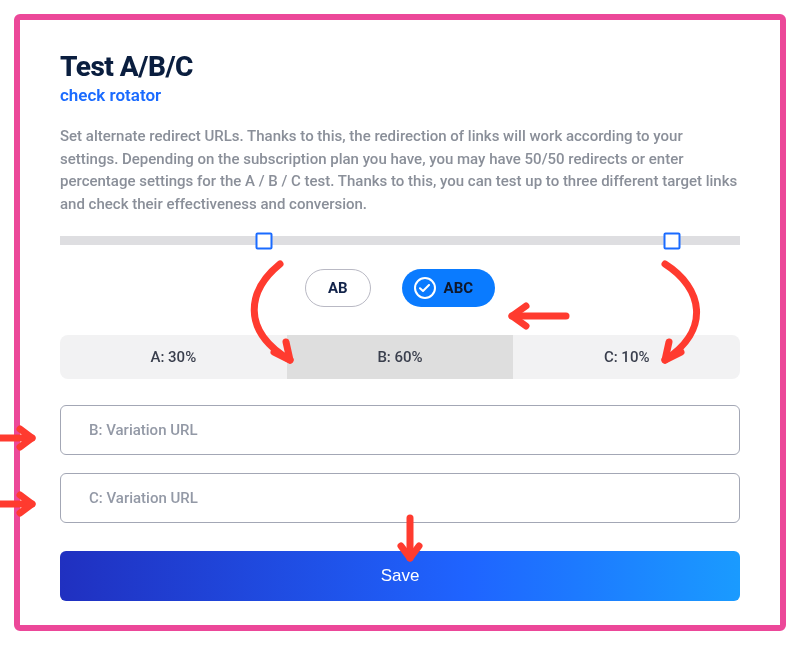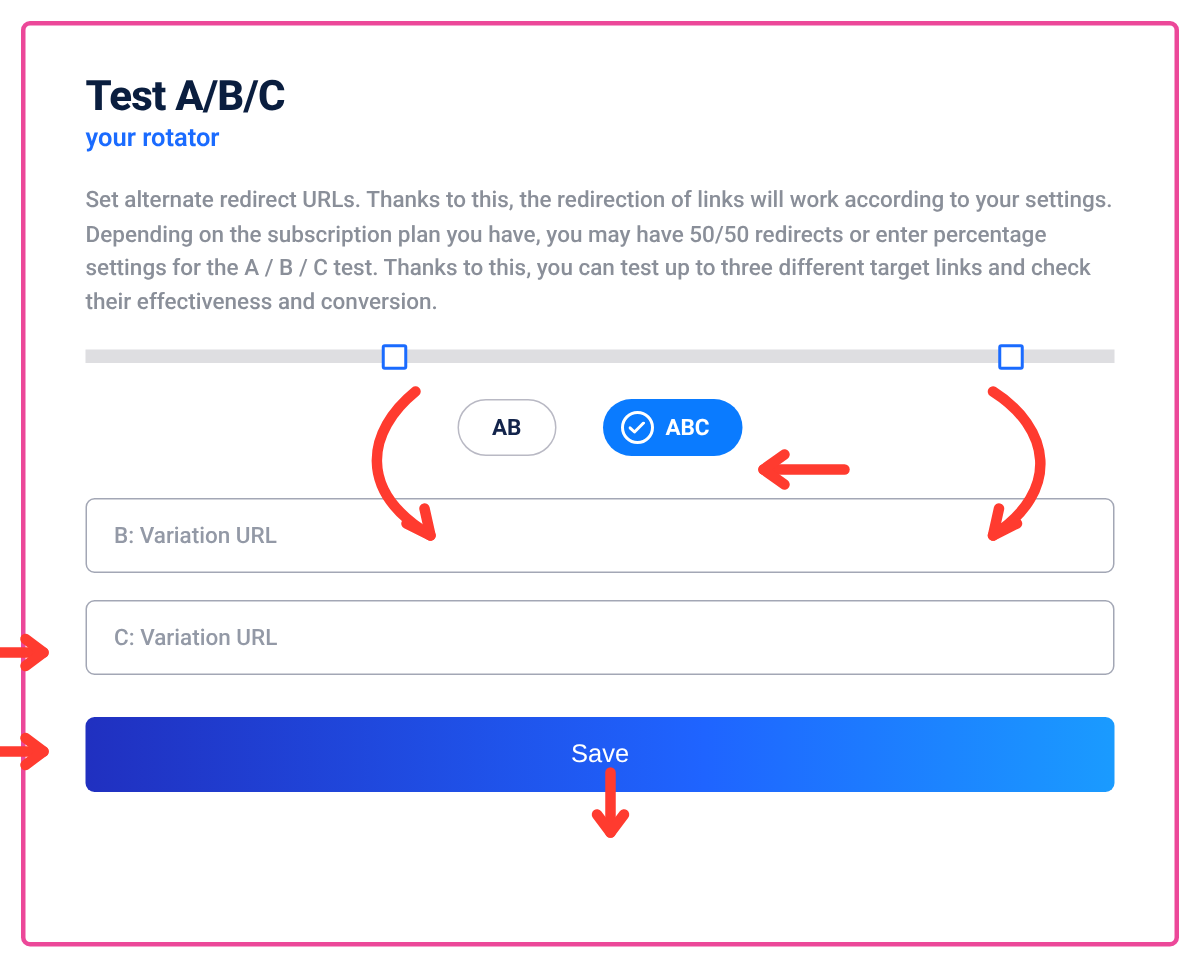--- a/index.html
+++ b/index.html
@@ -5,21 +5,21 @@
   * { box-sizing: border-box; margin: 0; padding: 0; }
   body {
     font-family: -apple-system, BlinkMacSystemFont, "Segoe UI", Roboto, Arial, sans-serif;
     background: #fff;
     width: 800px;
     height: 645px;
     position: relative;
   }
   .card {
     margin: 14px;
-    border: 3px solid #ec4899;
+    border: 6px solid #ec4899;
     border-radius: 6px;
     padding: 30px 40px 30px 40px;
     position: relative;
     height: calc(100% - 28px);
   }
   .title {
     font-size: 28px;
     font-weight: 800;
     color: #0a1e3f;
     letter-spacing: -0.5px;
@@ -76,21 +76,21 @@
     user-select: none;
   }
   .pill-ab {
     border: 1px solid #b9b9c4;
     color: #13244b;
     background: #fff;
   }
   .pill-abc {
     border: none;
     background: #0a7bff;
-    color: #ffffff;
+    color: #0f172a;
     padding-left: 12px;
   }
   .check-circ {
     width: 22px;
     height: 22px;
     border-radius: 50%;
     border: 2px solid #fff;
     display: flex;
     align-items: center;
     justify-content: center;
@@ -116,21 +116,21 @@
     font-weight: 500;
   }
   .dist-cell.mid {
     background: #dedede;
   }
   .input {
     width: 100%;
     height: 50px;
     border: 1px solid #a3a7b5;
     border-radius: 6px;
-    padding: 0 18px;
+    padding: 0 28px;
     font-size: 15px;
     color: #333;
     margin-bottom: 18px;
     outline: none;
     font-family: inherit;
   }
   .input::placeholder { color: #9399a6; font-weight: 500; }
   .save-btn {
     width: 100%;
     height: 50px;
@@ -147,21 +147,21 @@
     position: absolute;
     pointer-events: none;
   }
 </style>
 </head>
 <body>
 
 <div class="card">
 
   <h1 class="title">Test A/B/C</h1>
-  <div class="subtitle">your rotator</div>
+  <div class="subtitle">check rotator</div>
 
   <p class="desc">Set alternate redirect URLs. Thanks to this, the redirection of links will work according to your settings. Depending on the subscription plan you have, you may have 50/50 redirects or enter percentage settings for the A / B / C test. Thanks to this, you can test up to three different target links and check their effectiveness and conversion.</p>
 
   <div class="slider-track">
     <div class="slider-handle" style="left:30%"></div>
     <div class="slider-handle" style="left:90%"></div>
   </div>
 
   <div class="mode-row">
     <div class="pill pill-ab">
@@ -170,20 +170,25 @@
     <div class="pill pill-abc">
       <span class="check-circ">
         <svg width="11" height="9" viewBox="0 0 11 9">
             <path d="M1 4.2 L4 7 L10 1" stroke="#fff" stroke-width="2" fill="none" stroke-linecap="round" stroke-linejoin="round"></path>
           </svg>
       </span>
       <span>ABC</span>
     </div>
   </div>
 
+  <div class="dist-row">
+    <div class="dist-cell">A: 30%</div>
+    <div class="dist-cell mid">B: 60%</div>
+    <div class="dist-cell">C: 10%</div>
+  </div>
 
   <input class="input" type="text" placeholder="B: Variation URL" style="">
   <input class="input" type="text" placeholder="C: Variation URL" style="">
 
   <button class="save-btn">
     <span>Save</span>
   </button>
 
   
   <svg class="annot" style="left:210px; top:240px;" width="90" height="110" viewBox="0 0 90 110">

